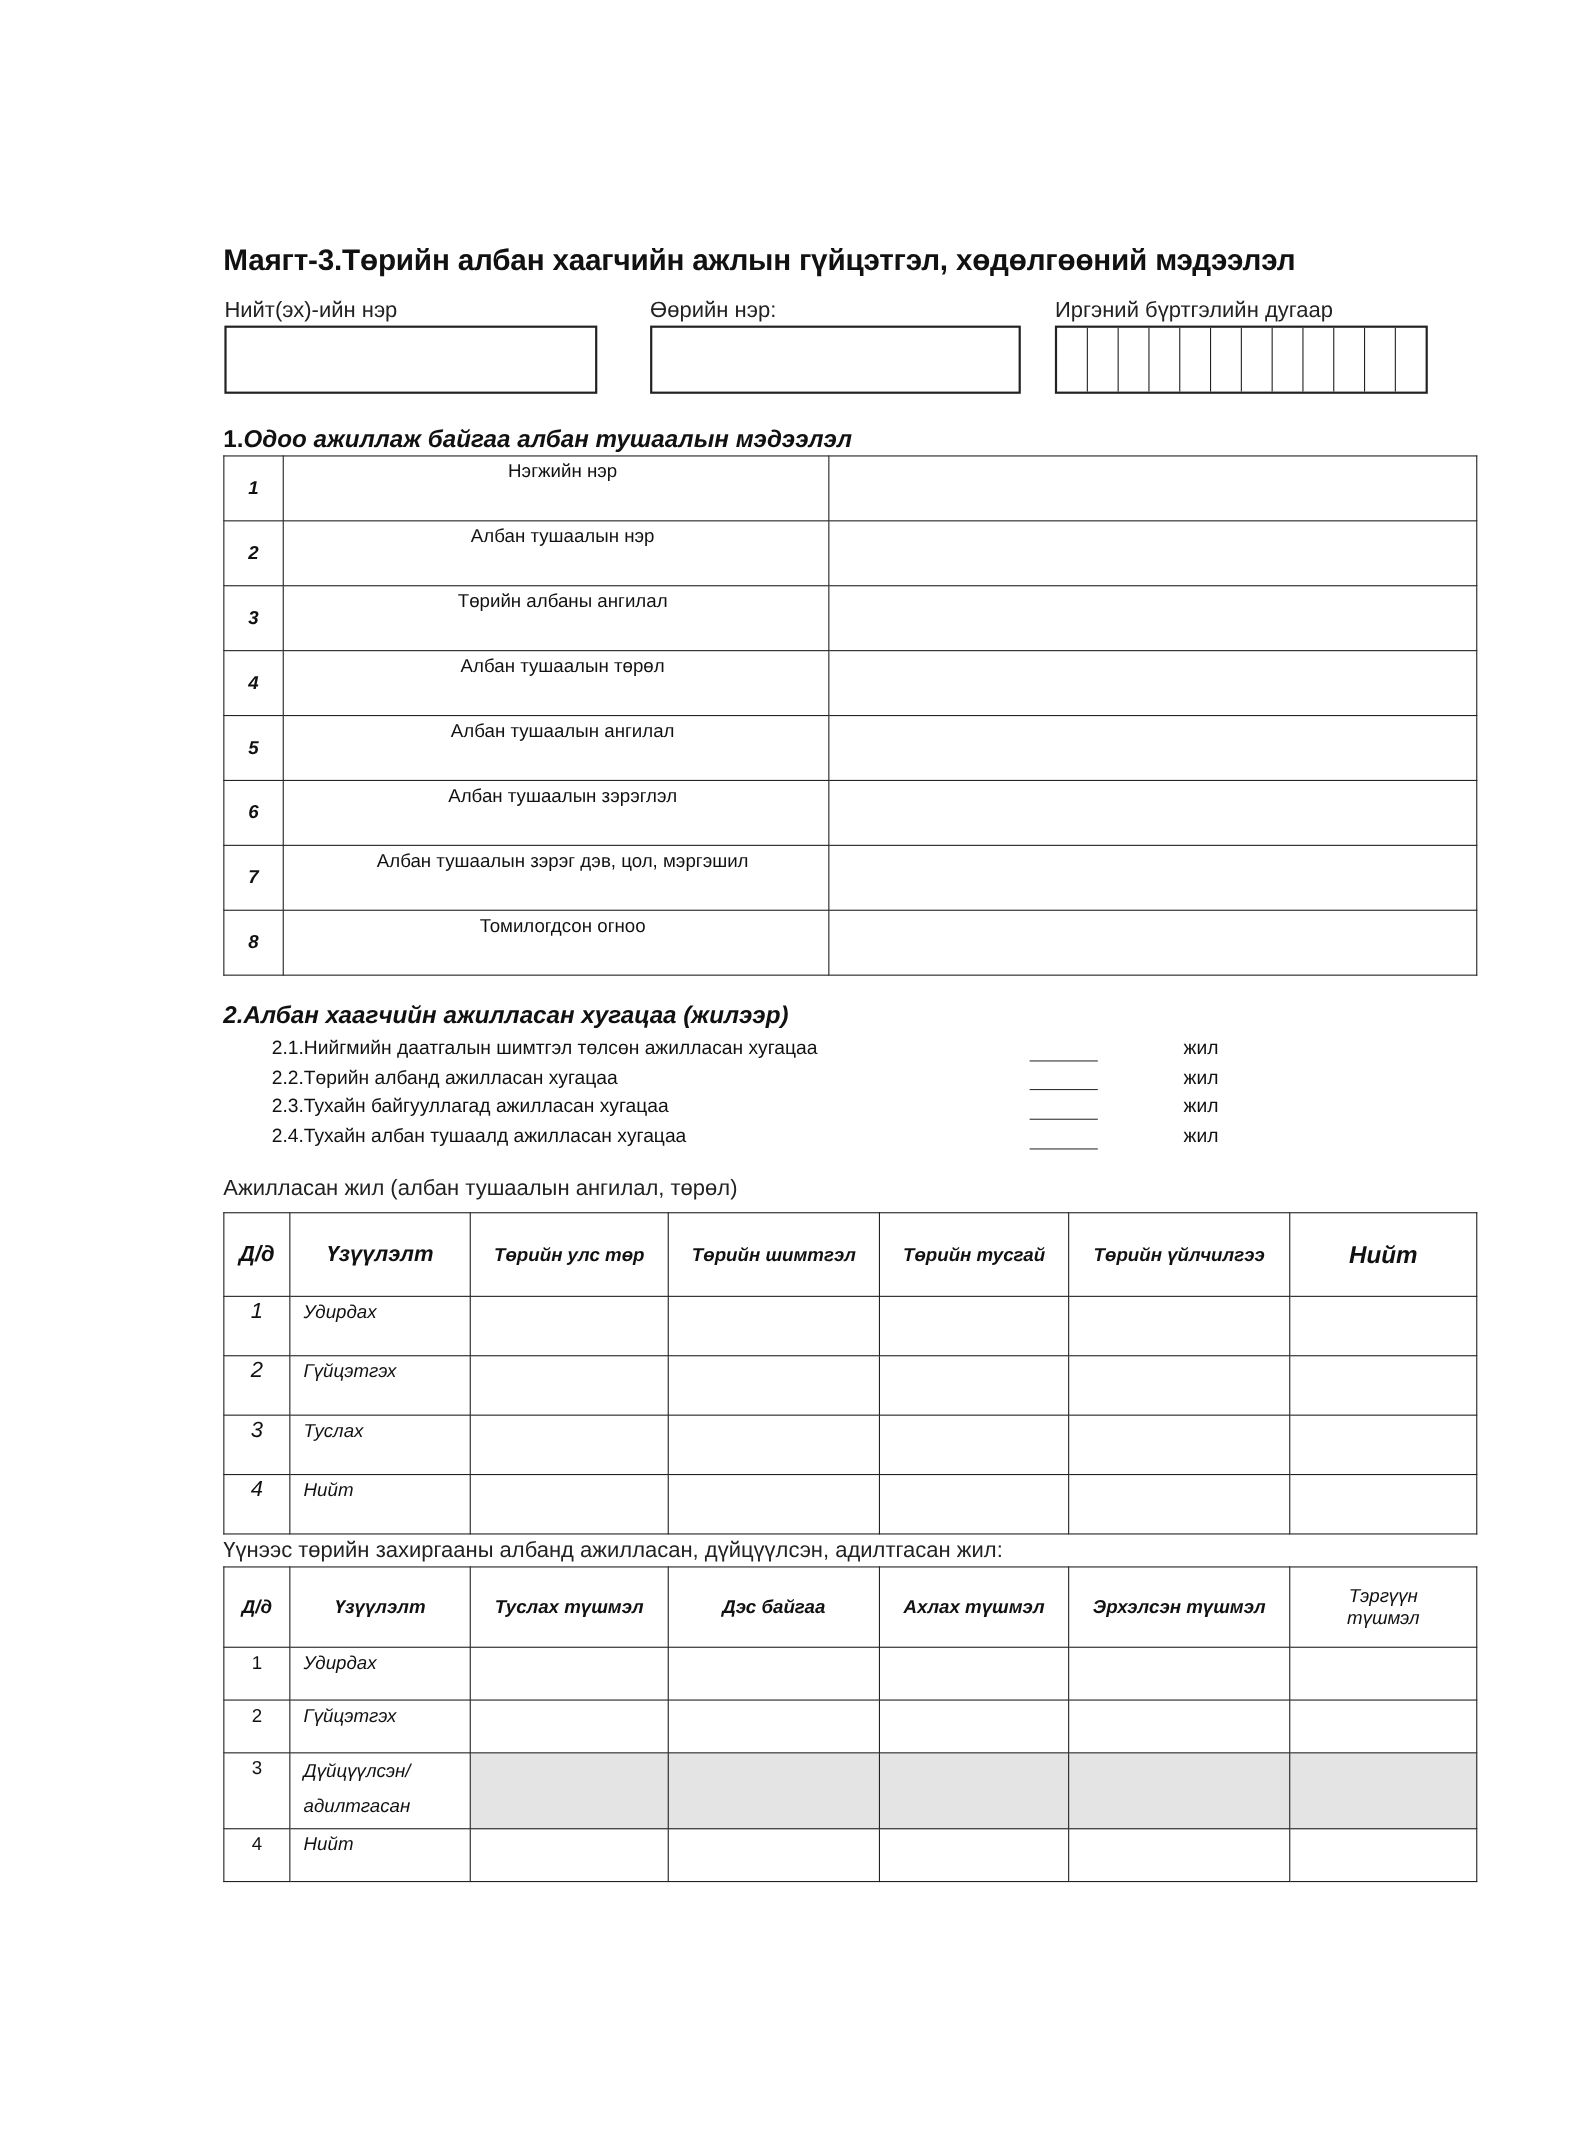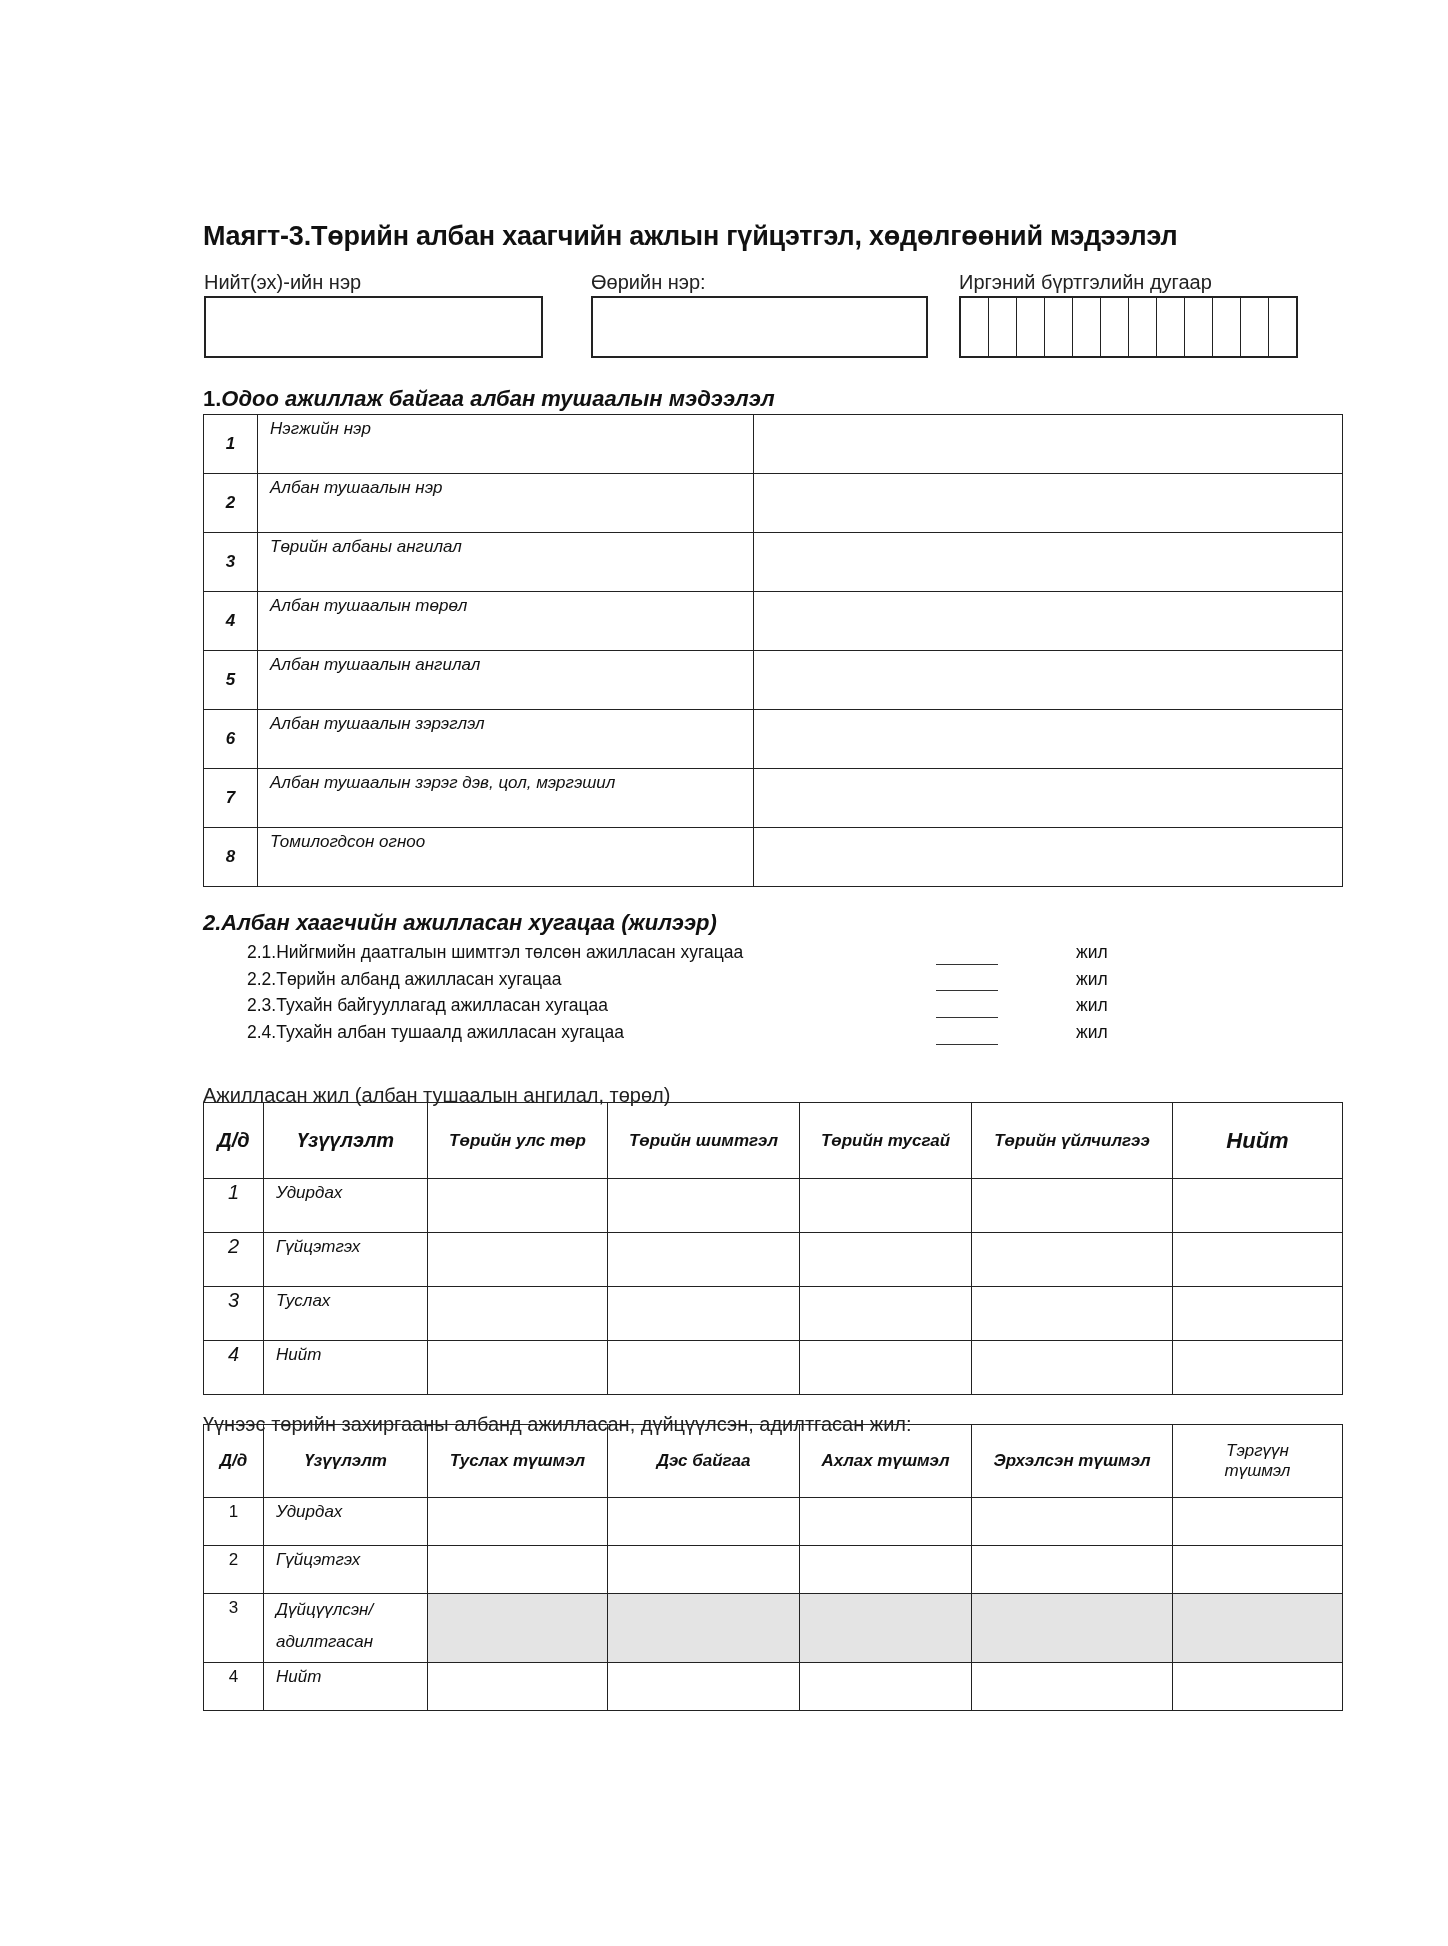--- a/index.html
+++ b/index.html
@@ -17,27 +17,27 @@
 
     .sec-h { font-size: 22px; font-weight: bold; white-space: nowrap; }
     .sec-h i { }
 
     table { border-collapse: collapse; position: absolute; table-layout: fixed; }
     td, th { border: 1.5px solid #222; padding: 0; }
 
     #t1 { left: 203px; top: 414px; width: 1140px; }
     #t1 td { height: 54px; vertical-align: top; }
     #t1 .num { width: 52px; text-align: center; vertical-align: middle; font-weight: bold; font-style: italic; font-size: 17px; }
-    #t1 .lbl { width: 494px; font-style: italic; font-size: 17px; padding: 4px 0 0 12px; }
+    #t1 .lbl { width: 494px; font-size: 17px; padding: 4px 0 0 12px; text-align: center; }
 
     .s2-item { left: 247px; font-size: 17.5px; white-space: nowrap; }
     .s2-line { left: 936px; width: 62px; border-top: 1.5px solid #333; }
     .s2-unit { left: 1076px; font-size: 17.5px; }
 
-    .sub-h { left: 203px; font-size: 20px; white-space: nowrap; color: #222; margin-top: 15px; }
+    .sub-h { left: 203px; font-size: 20px; white-space: nowrap; color: #222; }
 
     #t2 { left: 203px; top: 1102px; width: 1140px; }
     #t2 th { height: 75px; font-style: italic; font-weight: bold; font-size: 17px; text-align: center; vertical-align: middle; }
     #t2 th.big { font-size: 22px; }
     #t2 td { height: 49px; vertical-align: top; }
     #t2 td.num { text-align: center; font-style: italic; font-size: 20px; padding-top: 2px; }
     #t2 td.lbl { font-style: italic; font-size: 17px; padding: 4px 0 0 12px; }
 
     #t3 { left: 203px; top: 1424px; width: 1140px; }
     #t3 th { height: 72px; font-style: italic; font-weight: bold; font-size: 17px; text-align: center; vertical-align: middle; }

